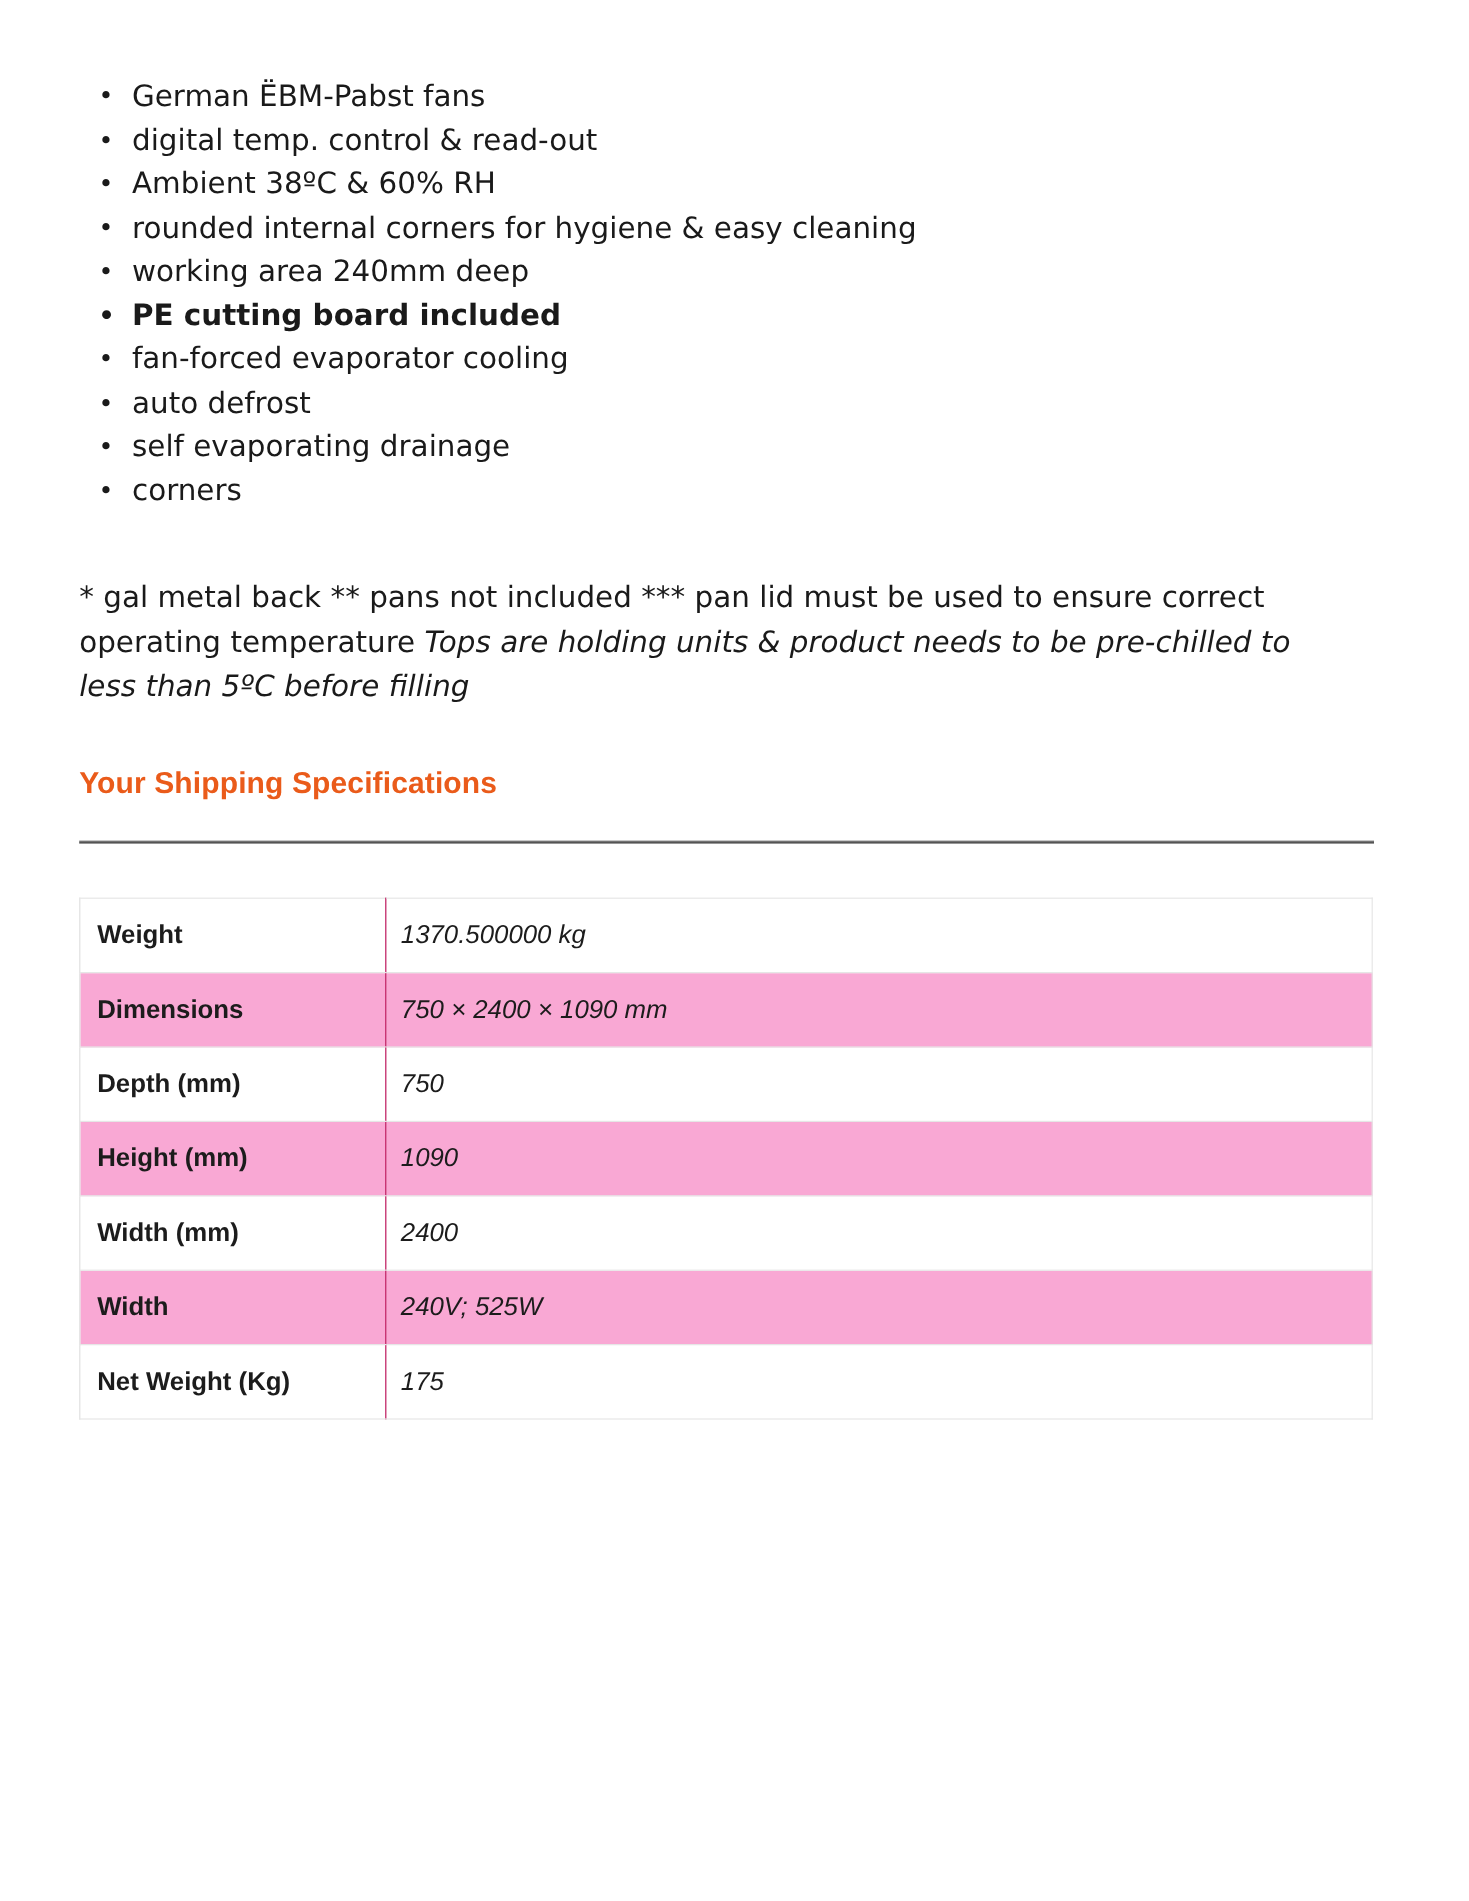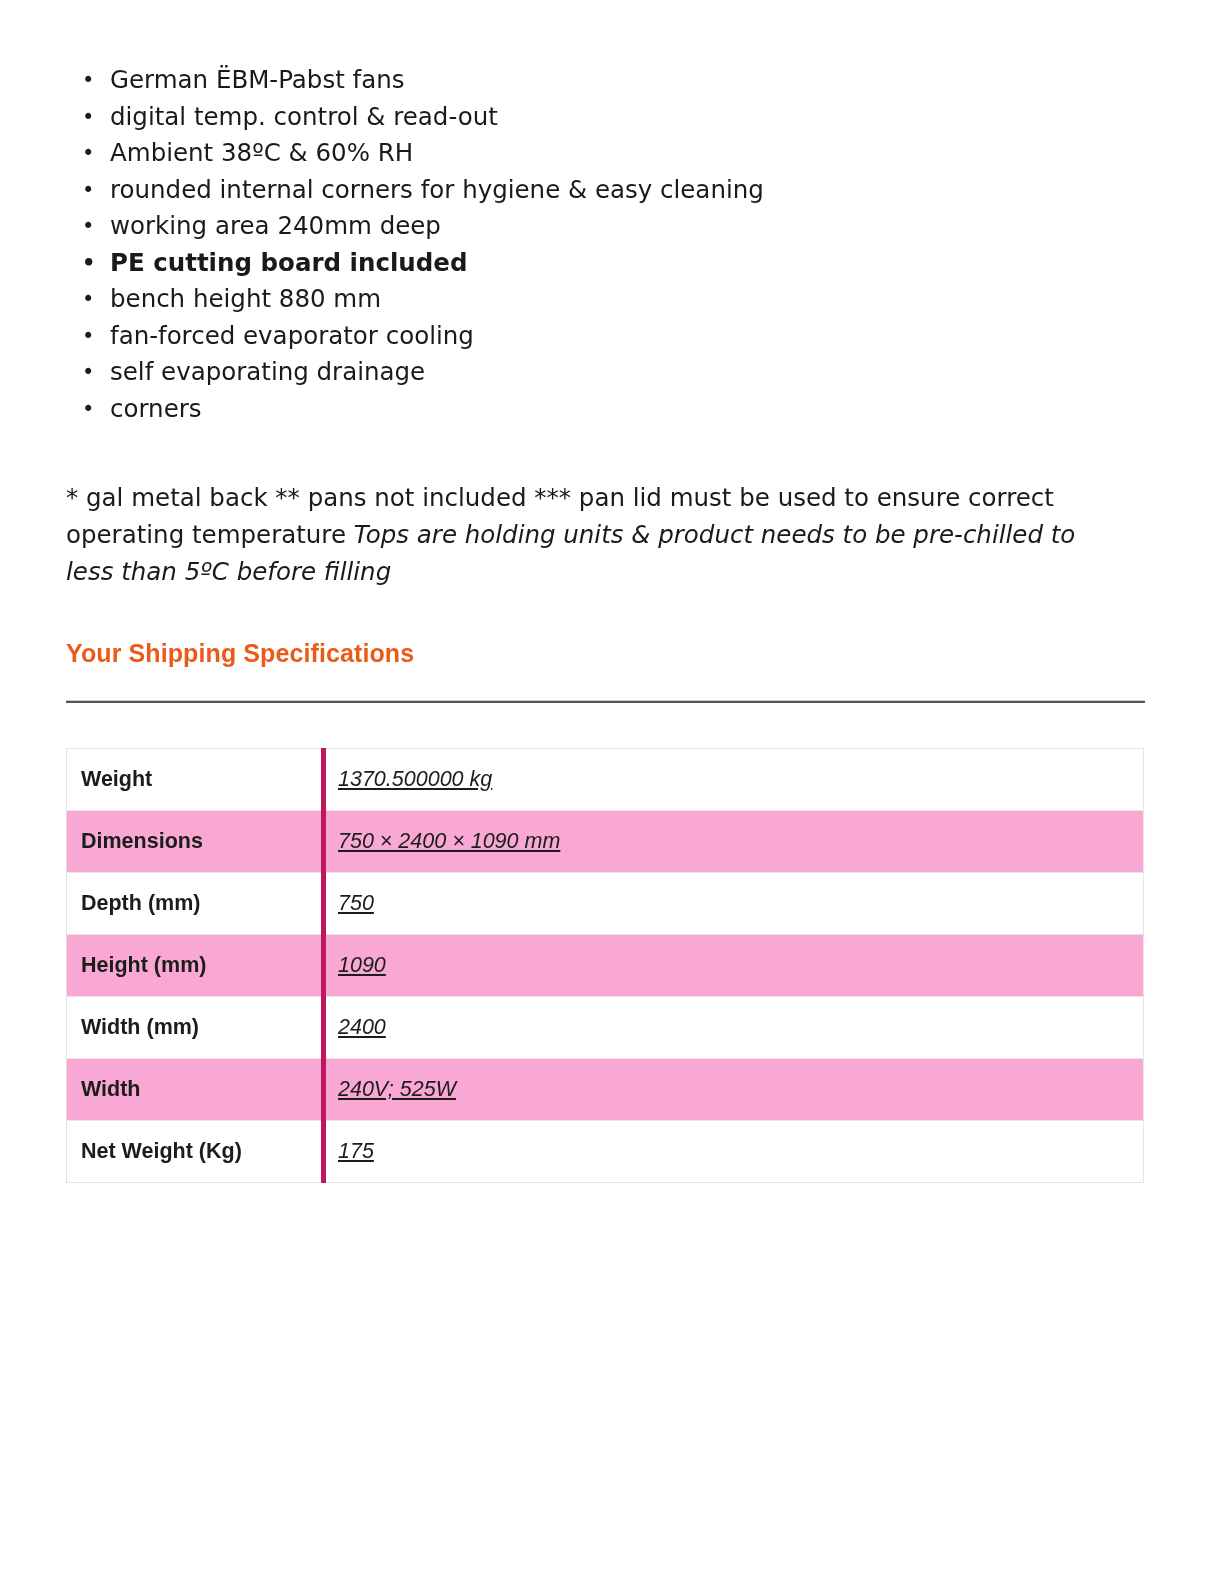--- a/index.html
+++ b/index.html
@@ -118,43 +118,42 @@
     height: 61px;
     vertical-align: middle;
     font-size: 21.5px;
     color: #1c1c1c;
   }
   .spec-table td.label {
     width: 240px;
     padding-left: 14px;
     font-weight: bold;
     border-left: 1px solid #e0e0e0;
-    border-right: 5px solid #be185d;
+    border-right: 1px solid #be185d;
   }
   .spec-table td.value {
     padding-left: 12px;
     font-style: italic;
     font-weight: normal;
-    text-decoration: underline;
   }
 </style>
 </head>
 <body>
 
 <div class="page">
 
   <ul class="feature-list">
     <li><span>German ËBM-Pabst fans</span></li>
     <li><span>digital temp. control &amp; read-out</span></li>
     <li><span>Ambient 38ºC &amp; 60% RH</span></li>
     <li><span>rounded internal corners for hygiene &amp; easy cleaning</span></li>
     <li><span>working area 240mm deep</span></li>
     <li class="bold"><span>PE cutting board included</span></li>
-    <li><span>bench height 880 mm</span></li>
     <li><span>fan-forced evaporator cooling</span></li>
+    <li><span>auto defrost</span></li>
     <li><span>self evaporating drainage</span></li>
     <li><span>corners</span></li>
   </ul>
 
   <p class="footnote"><span>* gal metal back ** pans not included *** pan lid must be used to ensure correct operating temperature </span><em>Tops are holding units &amp; product needs to be pre-chilled to less than 5ºC before filling</em></p>
 
   <h2 class="section-heading">Your Shipping Specifications</h2>
 
   <div class="heading-rule"></div>
 

